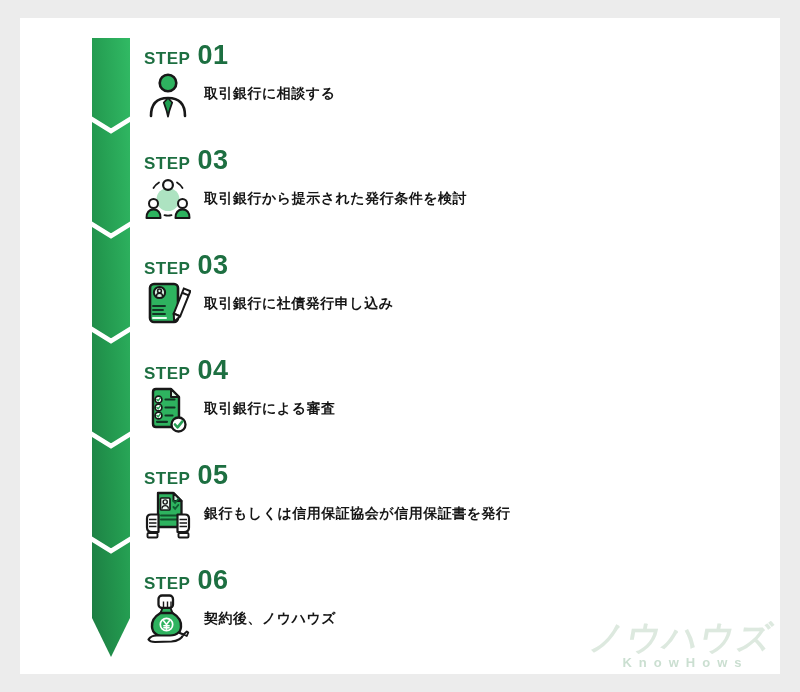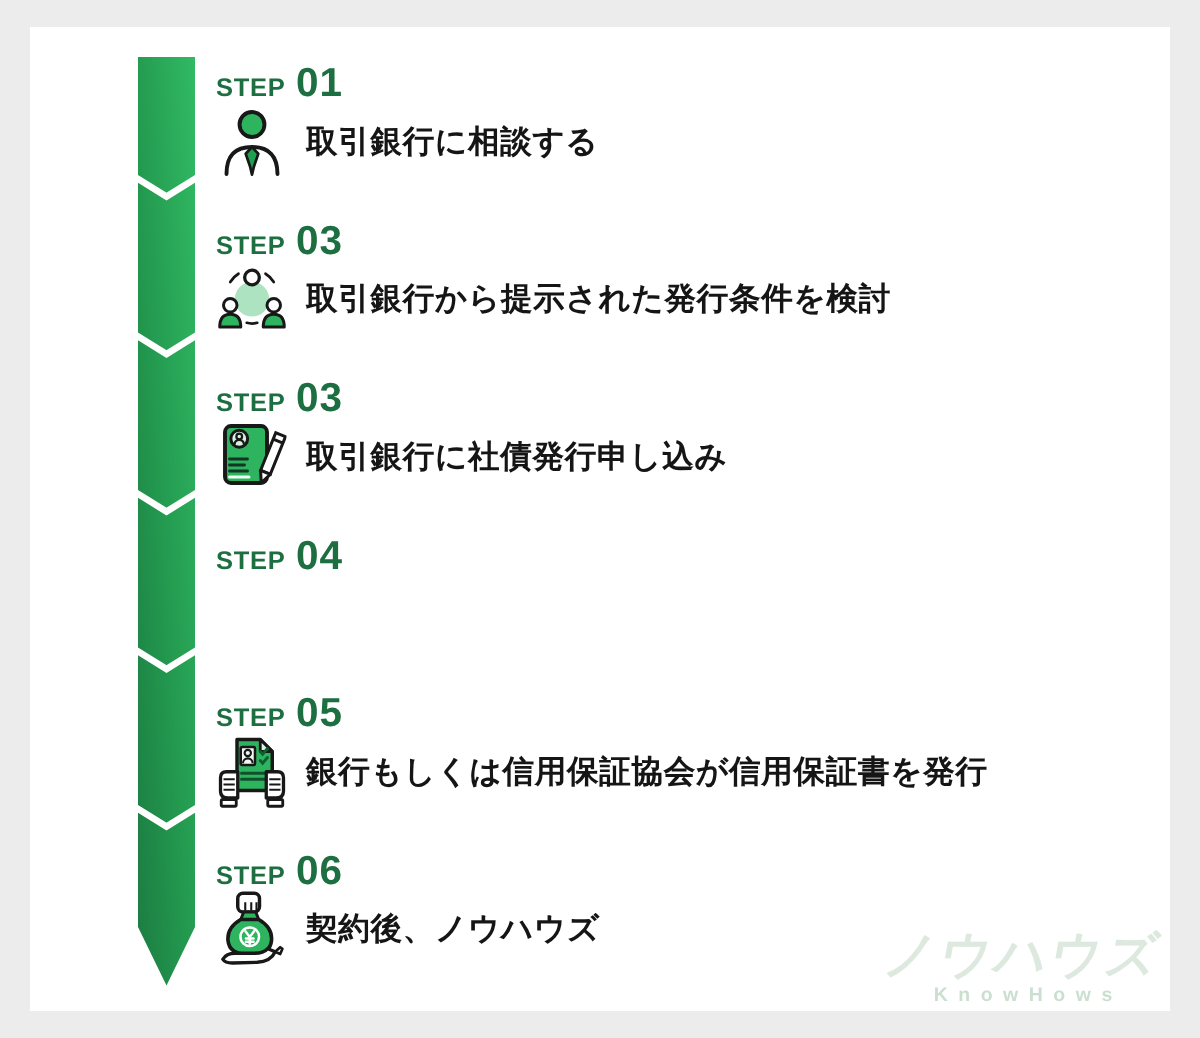--- a/index.html
+++ b/index.html
@@ -21,21 +21,21 @@
   .step-label{display:flex;align-items:baseline;gap:7px;height:26px;}
   .step-word{
     font-size:17px;font-weight:700;color:#1d6f41;letter-spacing:.5px;
   }
   .step-num{
     font-size:27px;font-weight:700;color:#1d6f41;letter-spacing:.5px;
   }
   .step-body{display:flex;align-items:center;gap:12px;margin-top:3px;}
   .step-icon{width:48px;height:50px;flex:0 0 48px;display:flex;align-items:center;justify-content:center;}
   .step-title{
-    font-size:21px;font-weight:700;color:#151515;letter-spacing:.5px;white-space:nowrap;
+    font-size:14px;font-weight:700;color:#151515;letter-spacing:.5px;white-space:nowrap;
   }
   .logo{
     position:absolute;right:6px;bottom:5px;text-align:center;
   }
   .logo-main{
     font-size:34px;font-weight:700;color:#dde9df;letter-spacing:2px;
     transform:skewX(-10deg);white-space:nowrap;line-height:1;
   }
   .logo-sub{
     font-size:13px;font-weight:700;color:#cbdfd1;letter-spacing:7px;
@@ -127,20 +127,38 @@
       </span>
       <span class="step-title">取引銀行に社債発行申し込み</span>
     </div>
   </div>
 
   <div class="step" style="top:337px">
     <div class="step-label">
       <span class="step-word">STEP</span>
       <span class="step-num">04</span>
     </div>
+    <div class="step-body">
+      <span class="step-icon">
+        <svg width="44" height="47" viewBox="0 0 44 47">
+          <path d="M10 3 H25 L33 11 V38 Q33 41 30 41 H10 Q7 41 7 38 V6 Q7 3 10 3 Z" fill="#2eb35f" stroke="#181818" stroke-width="2.4" stroke-linejoin="round"></path>
+          <path d="M25 3 V11 H33 Z" fill="#d9f2e2" stroke="#181818" stroke-width="2" stroke-linejoin="round"></path>
+          <circle cx="12.5" cy="13.5" r="3.4" fill="#ffffff" stroke="#181818" stroke-width="1.7"></circle>
+          <path d="M10.9 13.5 l1.2 1.3 2.2-2.7" fill="none" stroke="#27a055" stroke-width="1.5" stroke-linecap="round"></path>
+          <circle cx="12.5" cy="21.5" r="3.4" fill="#ffffff" stroke="#181818" stroke-width="1.7"></circle>
+          <path d="M10.9 21.5 l1.2 1.3 2.2-2.7" fill="none" stroke="#27a055" stroke-width="1.5" stroke-linecap="round"></path>
+          <circle cx="12.5" cy="29.5" r="3.4" fill="#ffffff" stroke="#181818" stroke-width="1.7"></circle>
+          <path d="M10.9 29.5 l1.2 1.3 2.2-2.7" fill="none" stroke="#27a055" stroke-width="1.5" stroke-linecap="round"></path>
+          <path d="M19.5 13.5 H28.5 M19.5 21.5 H28.5 M19.5 29.5 H26.5 M11 35.8 H21" stroke="#123524" stroke-width="2.2" stroke-linecap="round"></path>
+          <circle cx="32.5" cy="38.5" r="7" fill="#ffffff" stroke="#181818" stroke-width="2.3"></circle>
+          <path d="M29 38.5 l2.6 2.9 4.8-6" fill="none" stroke="#27a055" stroke-width="2.6" stroke-linecap="round" stroke-linejoin="round"></path>
+        </svg>
+      </span>
+      <span class="step-title">取引銀行による審査</span>
+    </div>
   </div>
 
   <div class="step" style="top:442px">
     <div class="step-label">
       <span class="step-word">STEP</span>
       <span class="step-num">05</span>
     </div>
     <div class="step-body">
       <span class="step-icon">
         <svg width="48" height="50" viewBox="0 0 48 50">

